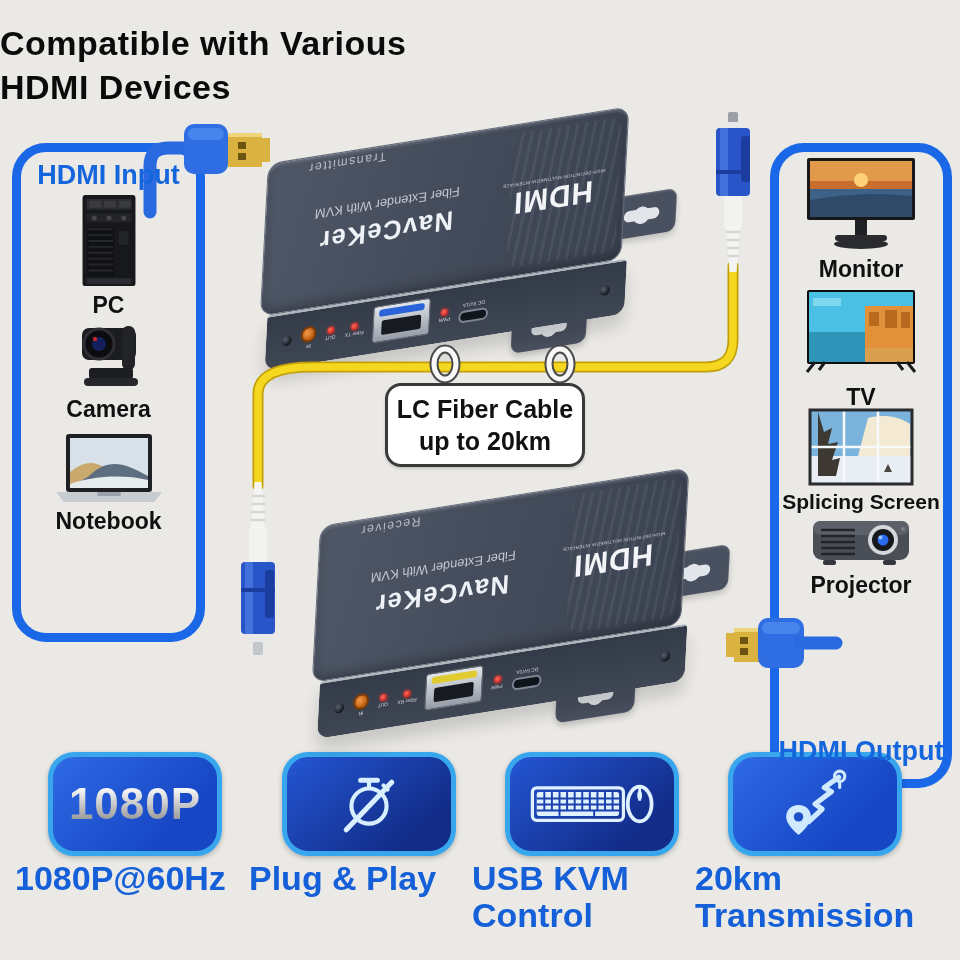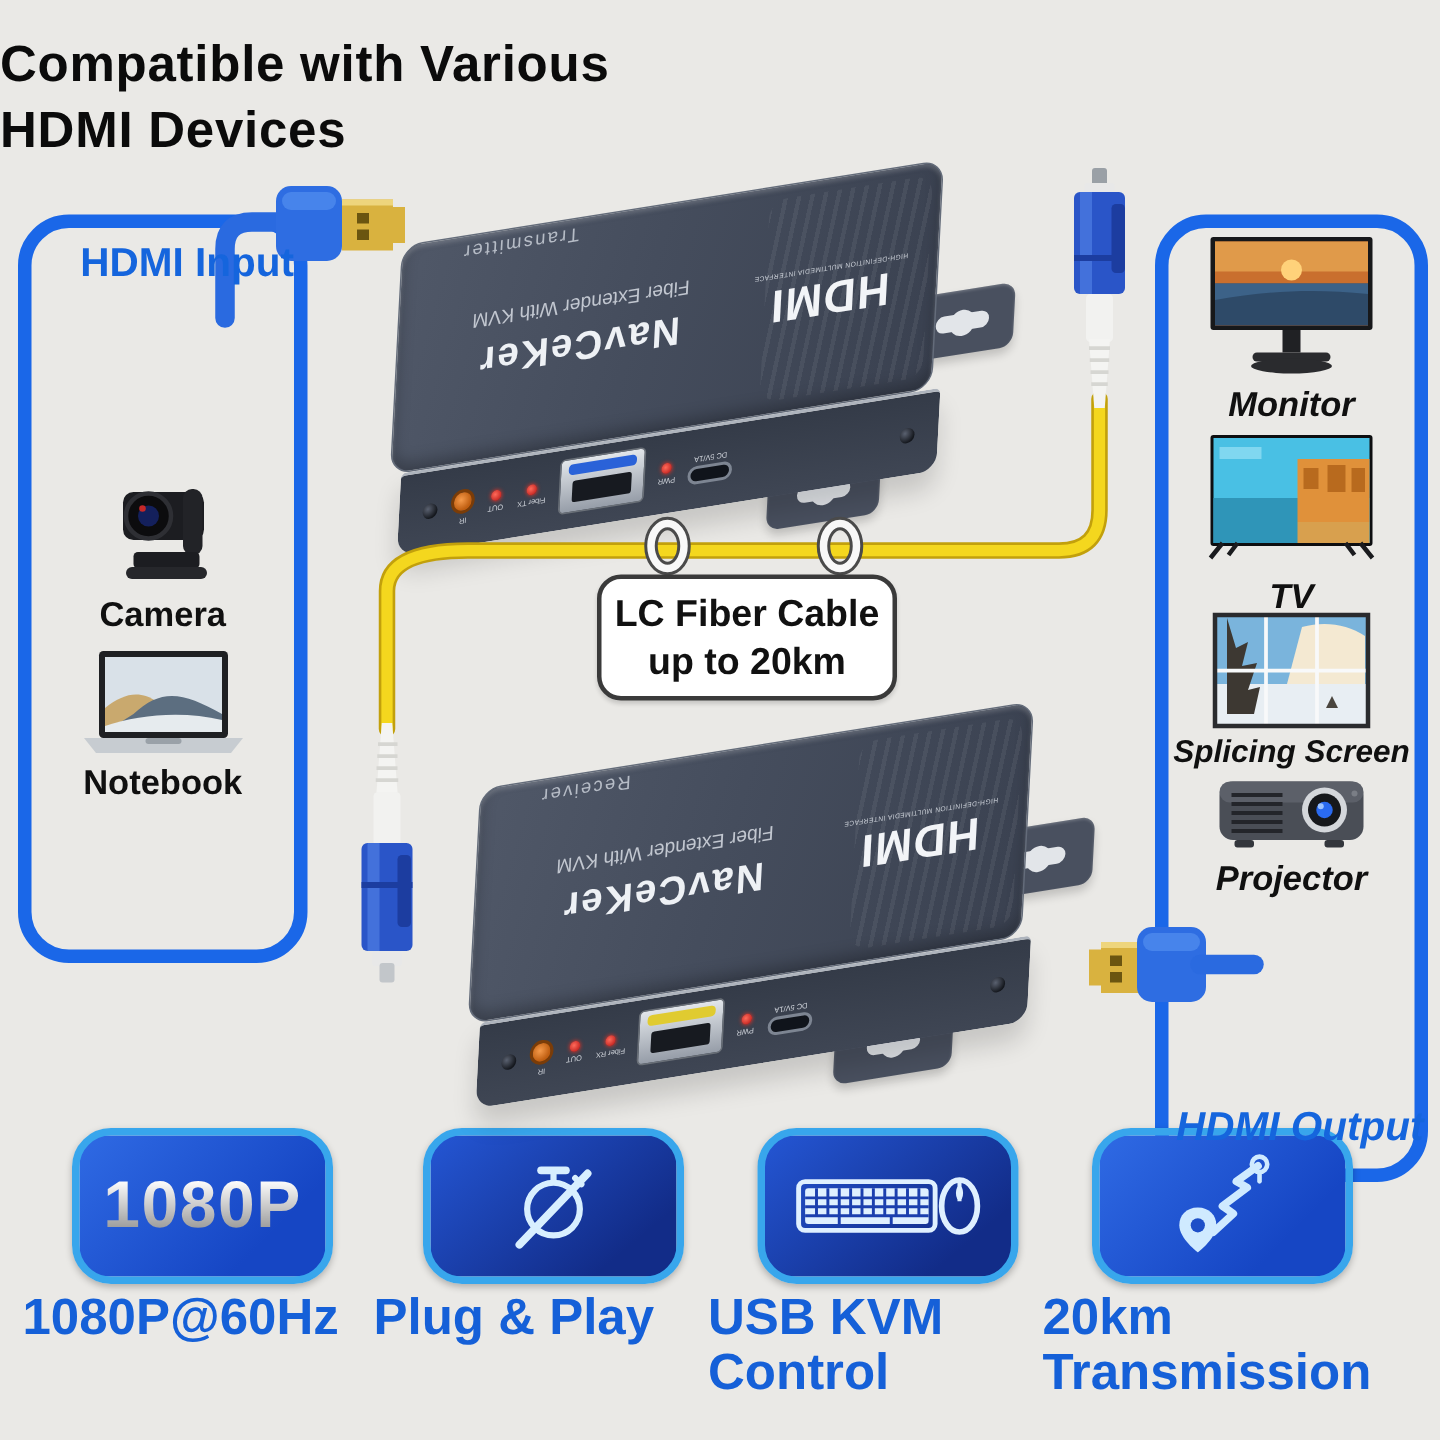--- a/index.html
+++ b/index.html
@@ -12,23 +12,23 @@
     position:absolute; top:22px; left:0; width:960px; text-align:left;
     font-size:34px; font-weight:bold; color:#0b0b0b; line-height:1.28;
     letter-spacing:.5px; z-index:1;
   }
   
   .panel {
     position:absolute; border:9px solid #1a67e8; border-radius:34px;
     box-sizing:border-box;
   }
   #input-panel  { left:12px;  top:143px; width:193px; height:499px; }
-  #output-panel { left:770px; top:143px; width:182px; height:645px;font-style:italic; }
+  #output-panel { left:770px; top:143px; width:182px; height:645px; }
   .panel-title {
-    position:relative; z-index:6; text-align:right; color:#1565dd;
+    position:relative; z-index:6; text-align:center; color:#1565dd;
     font-weight:bold; font-size:27px;
   }
   #input-panel .panel-title { margin-top:8px; }
   #output-panel .panel-title { position:absolute; bottom:12px; left:-6px; right:-6px; }
   .panel-item { position:absolute; left:0; right:0; display:flex; flex-direction:column; align-items:center; }
   .item-label { font-weight:bold; color:#101010; font-size:23px; margin-top:2px; white-space:nowrap; }
   .item-label.small { font-size:21px; }
   
   .device { position:absolute; z-index:3; }
   #transmitter { left:252px; top:128px; width:396px; height:222px; transform:rotate(-9deg); }
@@ -78,21 +78,21 @@
   .sfp-bale { position:absolute; left:5px; right:5px; top:3px; height:7px; border-radius:3px; }
   #transmitter .sfp-bale { background:#2a62d8; }
   #receiver .sfp-bale { background:#e0cb30; }
   .sfp-open { position:absolute; left:8px; right:8px; top:14px; height:14px; background:#171a20; border-radius:2px; }
   .usb-group { display:flex; flex-direction:column; align-items:center; gap:2px; flex:none; }
   .usbc { width:30px; height:12px; border-radius:6px; background:#10141b; border:2px solid #7d8592; box-sizing:border-box; }
   
   #overlay { position:absolute; inset:0; z-index:4; pointer-events:none; }
   
   #cable-tag {
-    position:absolute; left:398px; top:383px; width:194px; height:78px;
+    position:absolute; left:385px; top:383px; width:194px; height:78px;
     background:#ffffff; border:3px solid #3a3a3a; border-radius:16px; z-index:5;
     display:flex; flex-direction:column; align-items:center; justify-content:center;
     font-weight:bold; color:#111; font-size:25px; line-height:1.3;
     box-shadow:0 2px 3px rgba(0,0,0,.15);
   }
   
   .feature { position:absolute; top:752px; z-index:2; }
   .badge {
     width:174px; height:104px; border:5px solid #38a6ec; border-radius:26px;
     box-sizing:border-box; display:flex; align-items:center; justify-content:center;
@@ -114,20 +114,38 @@
 <body>
 
 <div id="main-title">
   <div>Compatible with Various</div>
   <div>HDMI Devices</div>
 </div>
 
 <div class="panel" id="input-panel">
   <div class="panel-title">HDMI Input</div>
 
+  <div class="panel-item" style="top:40px">
+    <svg width="70" height="98" viewBox="0 0 70 100">
+      <rect x="8" y="3" width="54" height="93" rx="3" fill="#17181b"></rect>
+      <rect x="12" y="7" width="46" height="11" fill="#2b2c30"></rect>
+      <rect x="15" y="9" width="12" height="7" fill="#3a3b40"></rect>
+      <rect x="30" y="9" width="12" height="7" fill="#3a3b40"></rect>
+      <rect x="45" y="9" width="12" height="7" fill="#3a3b40"></rect>
+      <rect x="12" y="22" width="46" height="9" fill="#232428"></rect>
+      <circle cx="20" cy="26.5" r="2.6" fill="#45464c"></circle>
+      <circle cx="35" cy="26.5" r="2.6" fill="#45464c"></circle>
+      <circle cx="50" cy="26.5" r="2.6" fill="#45464c"></circle>
+      <rect x="13" y="36" width="27" height="50" fill="#101114"></rect>
+      <path d="M14 38 l25 0 M14 44 l25 0 M14 50 l25 0 M14 56 l25 0 M14 62 l25 0 M14 68 l25 0 M14 74 l25 0 M14 80 l25 0" stroke="#26272c" stroke-width="2"></path>
+      <rect x="45" y="40" width="10" height="14" fill="#232428"></rect>
+      <rect x="12" y="88" width="46" height="6" fill="#2b2c30"></rect>
+    </svg>
+    <div class="item-label">PC</div>
+  </div>
 
   <div class="panel-item" style="top:170px">
     <svg width="82" height="72" viewBox="0 0 82 72">
       <rect x="14" y="6" width="54" height="32" rx="7" fill="#1c1d21"></rect>
       <circle cx="31" cy="22" r="15" fill="#0c0c0e" stroke="#2e2f34" stroke-width="3"></circle>
       <circle cx="31" cy="22" r="7" fill="#14205c"></circle>
       <circle cx="27" cy="17" r="2.2" fill="#c62828"></circle>
       <rect x="54" y="4" width="13" height="44" rx="6" fill="#222327"></rect>
       <rect x="21" y="46" width="44" height="11" rx="3" fill="#1c1d21"></rect>
       <rect x="16" y="56" width="54" height="8" rx="4" fill="#26272b"></rect>

